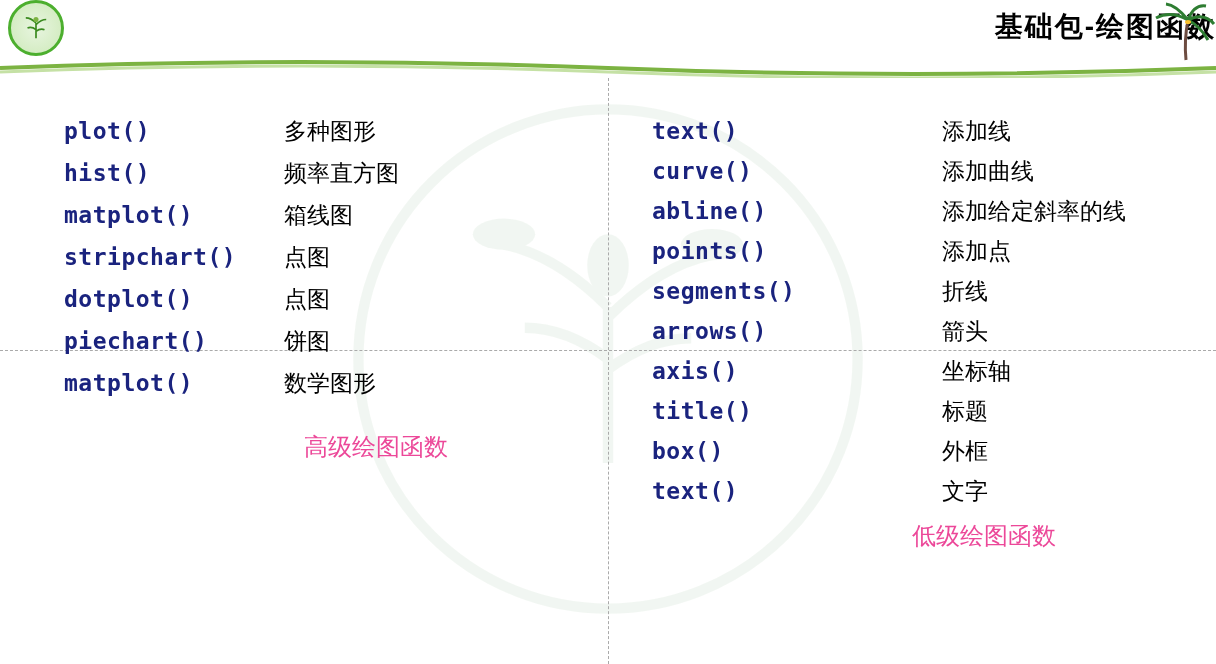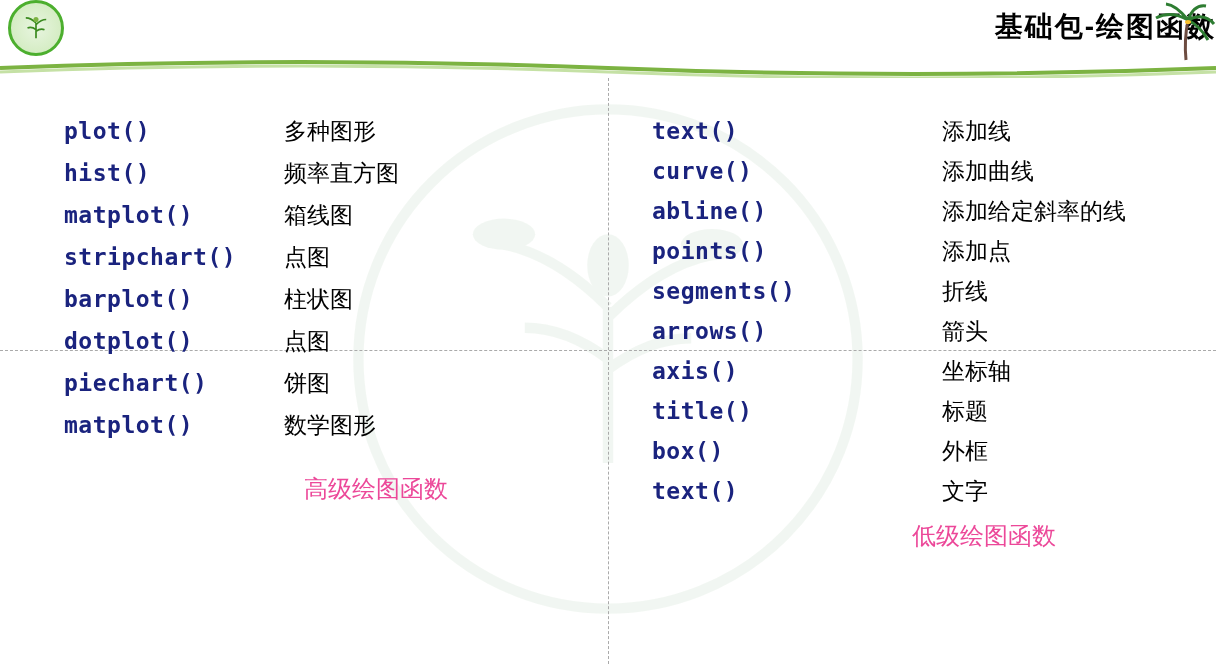--- a/index.html
+++ b/index.html
@@ -81,24 +81,20 @@
         </div>
         <div class="row">
           <span class="fn">matplot()</span>
           <span class="desc">箱线图</span>
         </div>
         <div class="row">
           <span class="fn">stripchart()</span>
           <span class="desc">点图</span>
         </div>
         <div class="row">
-          <span class="fn">barplot()</span>
-          <span class="desc">柱状图</span>
-        </div>
-        <div class="row">
           <span class="fn">dotplot()</span>
           <span class="desc">点图</span>
         </div>
         <div class="row">
           <span class="fn">piechart()</span>
           <span class="desc">饼图</span>
         </div>
         <div class="row">
           <span class="fn">matplot()</span>
           <span class="desc">数学图形</span>

